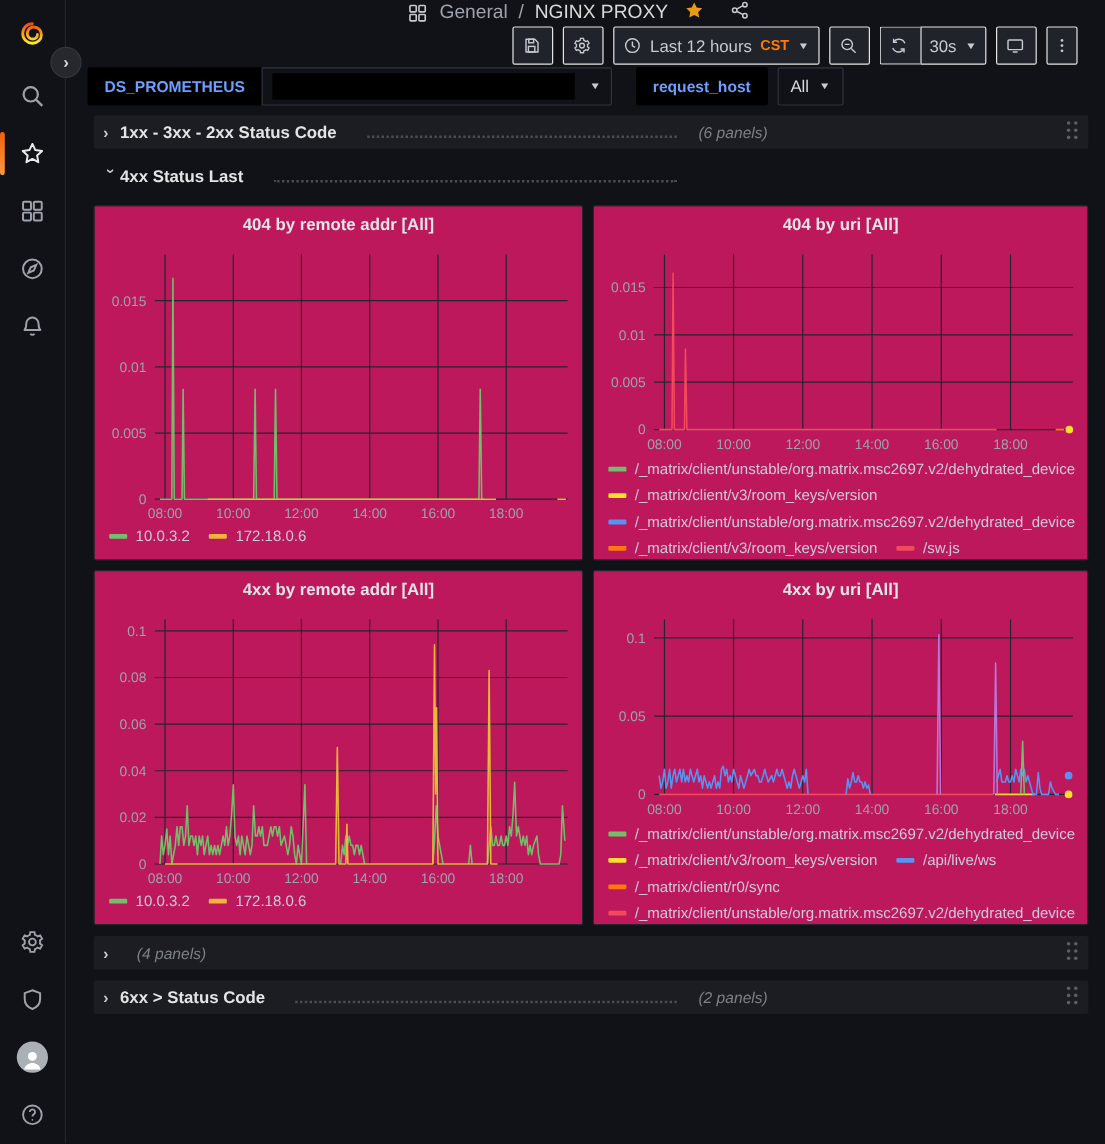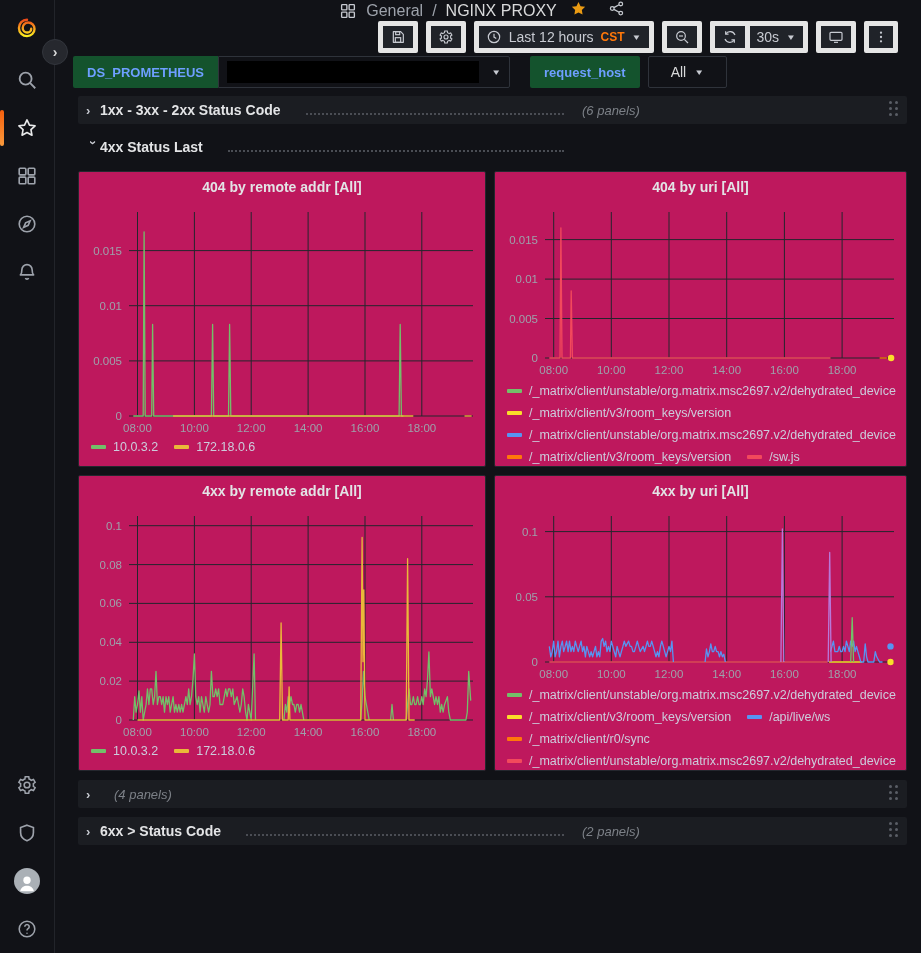--- a/index.html
+++ b/index.html
@@ -17,36 +17,36 @@
   .side-toggle { position:absolute; left:42px; top:39px; width:26px; height:26px; border-radius:50%; background:#26282e; border:1px solid #33363d; color:#d8d9da; display:flex; align-items:center; justify-content:center; font-size:14px; font-weight:bold; z-index:9; cursor:pointer; }
   .avatar-circle { width:26px; height:26px; border-radius:50%; background:#aab0b6; display:flex; align-items:flex-end; justify-content:center; overflow:hidden; }
 
   
   .topbar { position:absolute; left:46px; top:0; width:866px; height:52px; display:flex; align-items:center; padding:0 14px 0 20px;flex-direction:column; }
   .crumb { display:flex; align-items:center; gap:9px; font-size:16px; }
   .crumb .dim { color:#9da2ab; }
   .crumb-star { color:#eb9b13; margin-left:4px; }
   .crumb-share { color:#c5c9cf; margin-left:12px; }
   .topbar-actions { margin-left:auto; display:flex; align-items:center; gap:8px; }
-  .tb-btn { height:32px; min-width:34px; padding:0 7px; background:#202329; border:5px solid #e5e5e5; border-radius:2px; color:#c7cad1; display:flex; align-items:center; justify-content:space-between; gap:7px; font-size:14px; cursor:pointer; }
+  .tb-btn { height:32px; min-width:34px; padding:0 7px; background:#202329; border:1px solid #e5e5e5; border-radius:2px; color:#c7cad1; display:flex; align-items:center; justify-content:space-between; gap:7px; font-size:14px; cursor:pointer; }
   .tb-btn svg { width:16px; height:16px; }
   .tb-group { display:flex; }
   .tb-group .tb-btn:first-child { border-right:none; border-radius:2px 0 0 2px; }
   .tb-group .tb-btn:last-child { border-radius:0 2px 2px 0; }
   .tz { color:#ff780a; font-weight:bold; font-size:12px; }
   .chev { font-size:10px; color:#c7cad1; transform:scaleY(.8); }
 
   
   .submenu { position:absolute; left:55px; top:54px; width:866px; height:38px; display:flex; align-items:flex-start; gap:0; padding:2px 14px 0 18px; }
-  .var-label { height:32px; display:flex; align-items:center; padding:0 14px; background:#14532d; color:#6e9fff; font-size:13px; font-weight:bold; border-radius:2px 0 0 2px; cursor:pointer; }
+  .var-label { height:32px; display:flex; align-items:center; padding:0 14px; background:#000000; color:#6e9fff; font-size:13px; font-weight:bold; border-radius:2px 0 0 2px; cursor:pointer; }
   .var-value { height:32px; width:292px; background:#111217; border:1px solid #2f333b; display:flex; align-items:center; justify-content:space-between; padding:0 8px; border-radius:0 2px 2px 0; cursor:pointer; }
   .redacted { width:252px; height:22px; background:#000; }
   .gap16 { width:20px; }
   .var-label2 { border-radius:2px; }
-  .all-select { height:32px; margin-left:8px; padding:0 22px; border:1px solid #2f333b; background:#111217; display:flex; align-items:center; gap:8px; font-size:14px; color:#d8d9da; border-radius:2px; cursor:pointer; }
+  .all-select { height:32px; margin-left:8px; padding:0 10px; border:1px solid #2f333b; background:#111217; display:flex; align-items:center; gap:8px; font-size:14px; color:#d8d9da; border-radius:2px; cursor:pointer; }
 
   
   .dash { position:absolute; left:55px; top:92px; width:866px; padding:4px 14px 0 23px; }
   .rowstrip { position:relative; height:28px; display:flex; align-items:center; padding:0 10px 0 8px; border-radius:2px; margin-bottom:9px; cursor:pointer; }
   .rowstrip.closed { background:#1b1d22; }
   .row-caret { color:#c7cad1; font-size:13px; width:14px; font-weight:bold; }
   .row-left { display:flex; align-items:baseline; width:468px;gap:19px; }
   .row-title { font-size:14px; font-weight:bold; color:#e3e4e6; white-space:nowrap; }
   .row-dots { flex:1; border-bottom:2px dotted #4a4d54; margin:0 4px 4px 6px; height:12px; }
   .row-count { font-size:13px; font-style:italic; color:#7c8087; margin-left:14px; }

